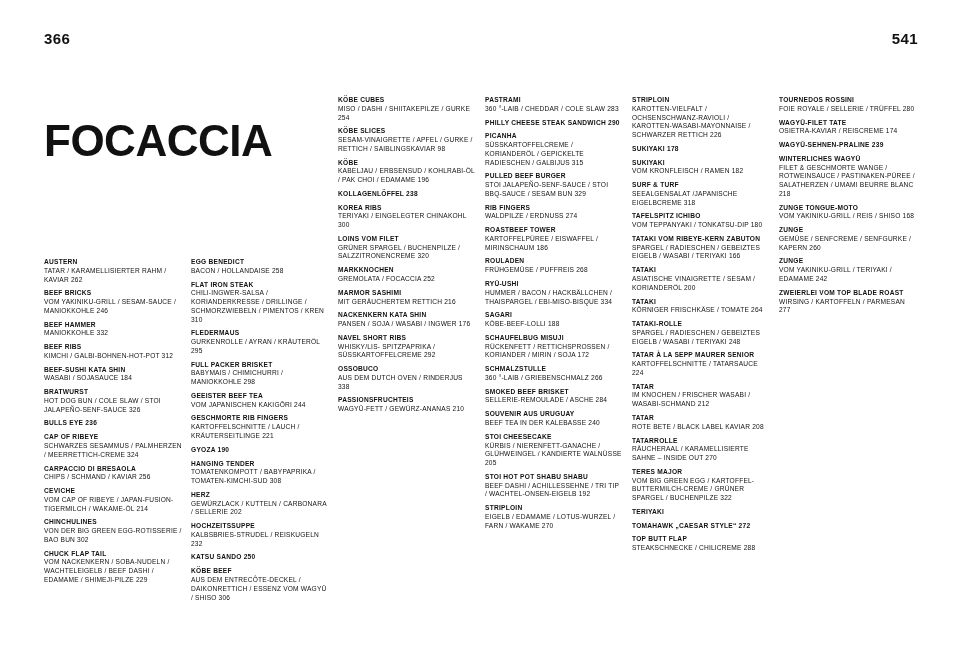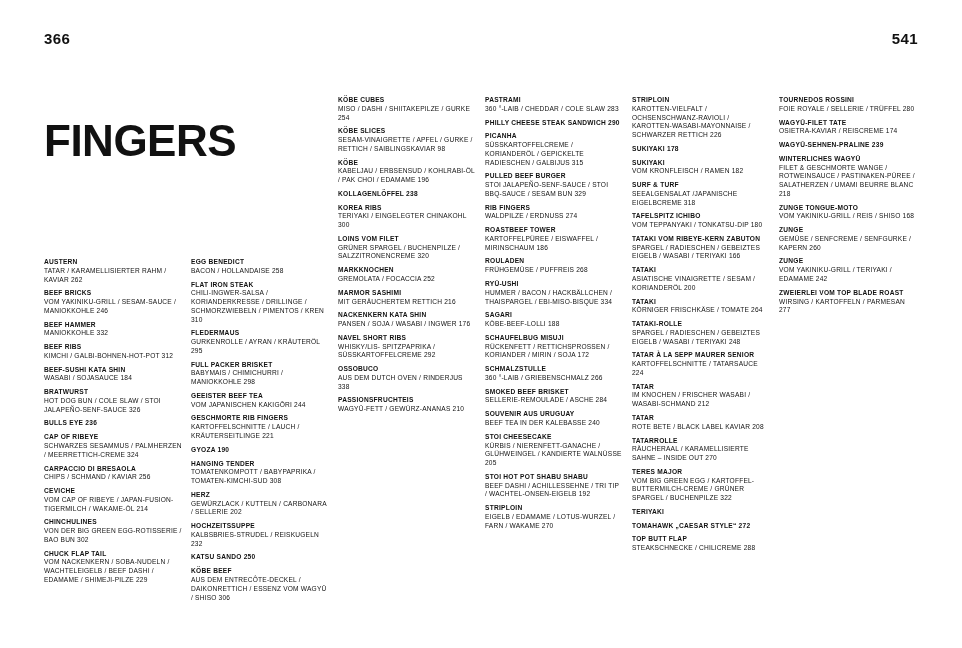--- a/index.html
+++ b/index.html
@@ -58,21 +58,21 @@
   }
 </style>
 </head>
 <body>
 
 <div class="page">
 
   <div class="folio left">366</div>
   <div class="folio right">541</div>
 
-  <h1 class="title">FINGERS</h1>
+  <h1 class="title">FOCACCIA</h1>
 
   <div class="columns">
 
     <div class="col">
       <div class="entry">
           <div class="hdr">AUSTERN</div>
           <div class="sub">TATAR / KARAMELLISIERTER RAHM / KAVIAR 262</div>
         </div>
       <div class="entry">
           <div class="hdr">BEEF BRICKS</div>

